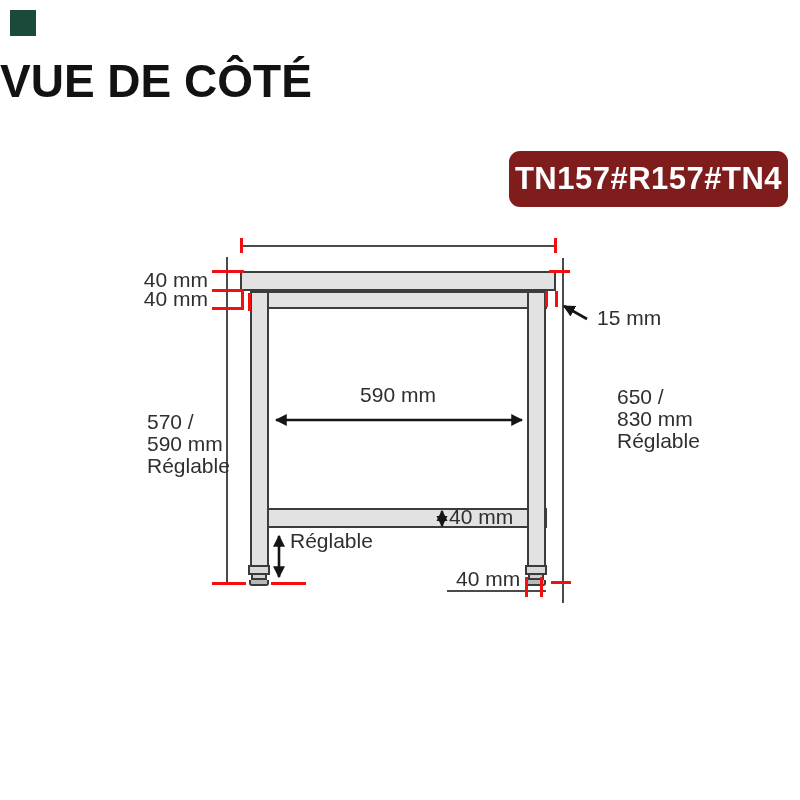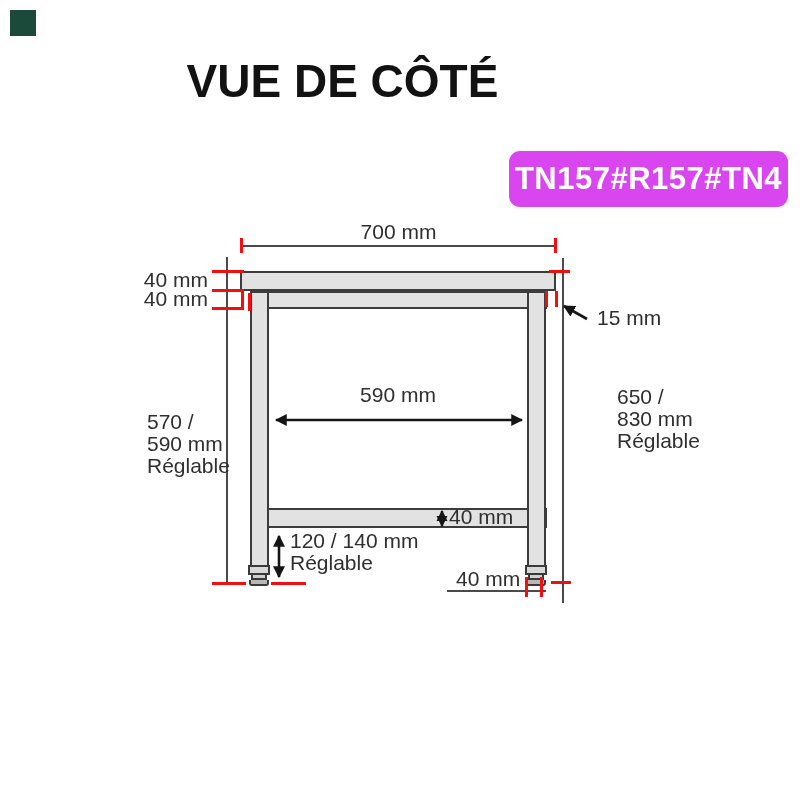--- a/index.html
+++ b/index.html
@@ -6,26 +6,26 @@
   #stage {
     position:relative; width:800px; height:800px; background:#ffffff;
     font-family:"Liberation Sans", sans-serif; overflow:hidden;
   }
   
   .logo {
     position:absolute; left:10px; top:10px; width:26px; height:26px;
     background:#1b4a3b;
   }
   .title {
-    position:absolute; left:0; top:54px; width:685px; text-align:center;
+    position:absolute; left:0; top:54px; width:685px; text-align:left;
     font-size:46px; font-weight:bold; letter-spacing:0px; color:#121212;
   }
   .badge {
     position:absolute; left:509px; top:151px; width:279px; height:56px;
-    background:#d946ef; border-radius:11px;
+    background:#7f1d1d; border-radius:11px;
     display:flex; align-items:center; justify-content:center;
     color:#ffffff; font-size:31px; font-weight:bold; letter-spacing:0.5px;
   }
   
   .gline { position:absolute; background:#4a4a4a; z-index:1; }
   .part  { position:absolute; background:#e2e2e2; border:2px solid #3c3c3c;
            box-sizing:border-box; z-index:2; }
   .red   { position:absolute; background:#f10f0f; z-index:3; }
   .lbl   { position:absolute; color:#2f2f2f; font-size:21px; line-height:22px;
            z-index:5; white-space:nowrap; }
@@ -131,35 +131,33 @@
       <marker id="ah" viewBox="0 0 10 10" refX="9" refY="5" markerWidth="4.6" markerHeight="4.6" orient="auto-start-reverse">
         <path d="M0,0 L10,5 L0,10 z" fill="#151515"></path>
       </marker>
     </defs>
     <line x1="276" y1="420" x2="522" y2="420" stroke="#151515" stroke-width="2.6" marker-start="url(#ah)" marker-end="url(#ah)"></line>
     <line x1="442" y1="511" x2="442" y2="526" stroke="#151515" stroke-width="2.4" marker-start="url(#ah)" marker-end="url(#ah)"></line>
     <line x1="279" y1="536" x2="279" y2="577" stroke="#151515" stroke-width="2.6" marker-start="url(#ah)" marker-end="url(#ah)"></line>
     <line x1="587" y1="319" x2="564" y2="306" stroke="#151515" stroke-width="2.6" marker-end="url(#ah)"></line>
   </svg>
 
-  <div class="lbl lbl-700">700 mm</div>
   <div class="lbl lbl-40a">40 mm</div>
   <div class="lbl lbl-40b">40 mm</div>
   <div class="lbl lbl-15">15 mm</div>
   <div class="lbl lbl-590">590 mm</div>
   <div class="lbl lbl-570">
     <span>570 /</span>
     <span>590 mm</span>
     <span>Réglable</span>
   </div>
   <div class="lbl lbl-650">
     <span>650 /</span>
     <span>830 mm</span>
     <span>Réglable</span>
   </div>
   <div class="lbl lbl-40s">40 mm</div>
   <div class="lbl lbl-120">
-    <span>120 / 140 mm</span>
     <span>Réglable</span>
   </div>
   <div class="lbl lbl-40bot">40 mm</div>
 
 </div>
 
 </body></html>

